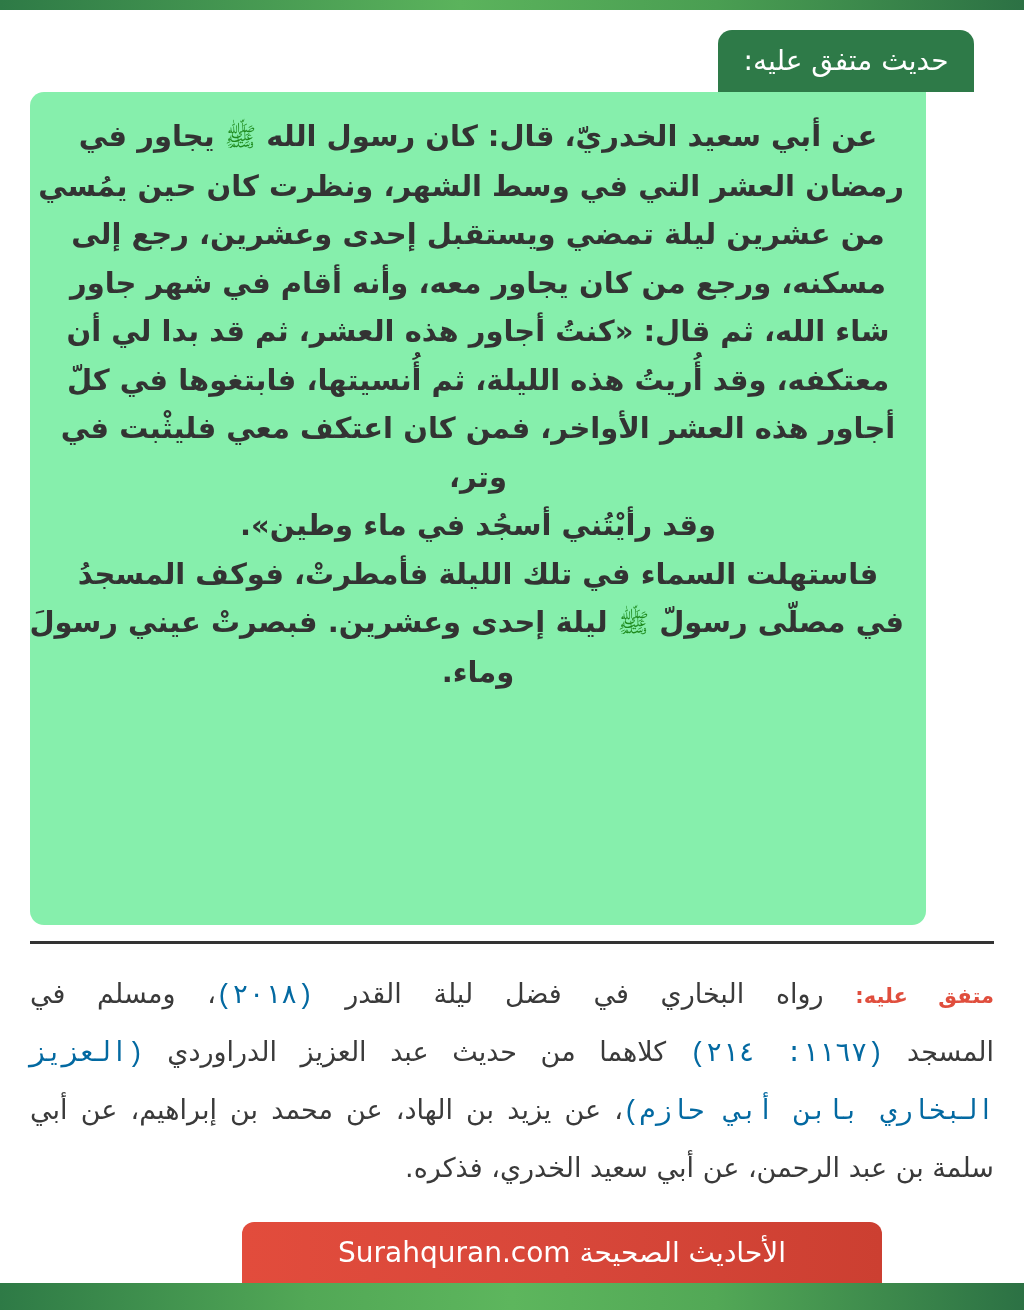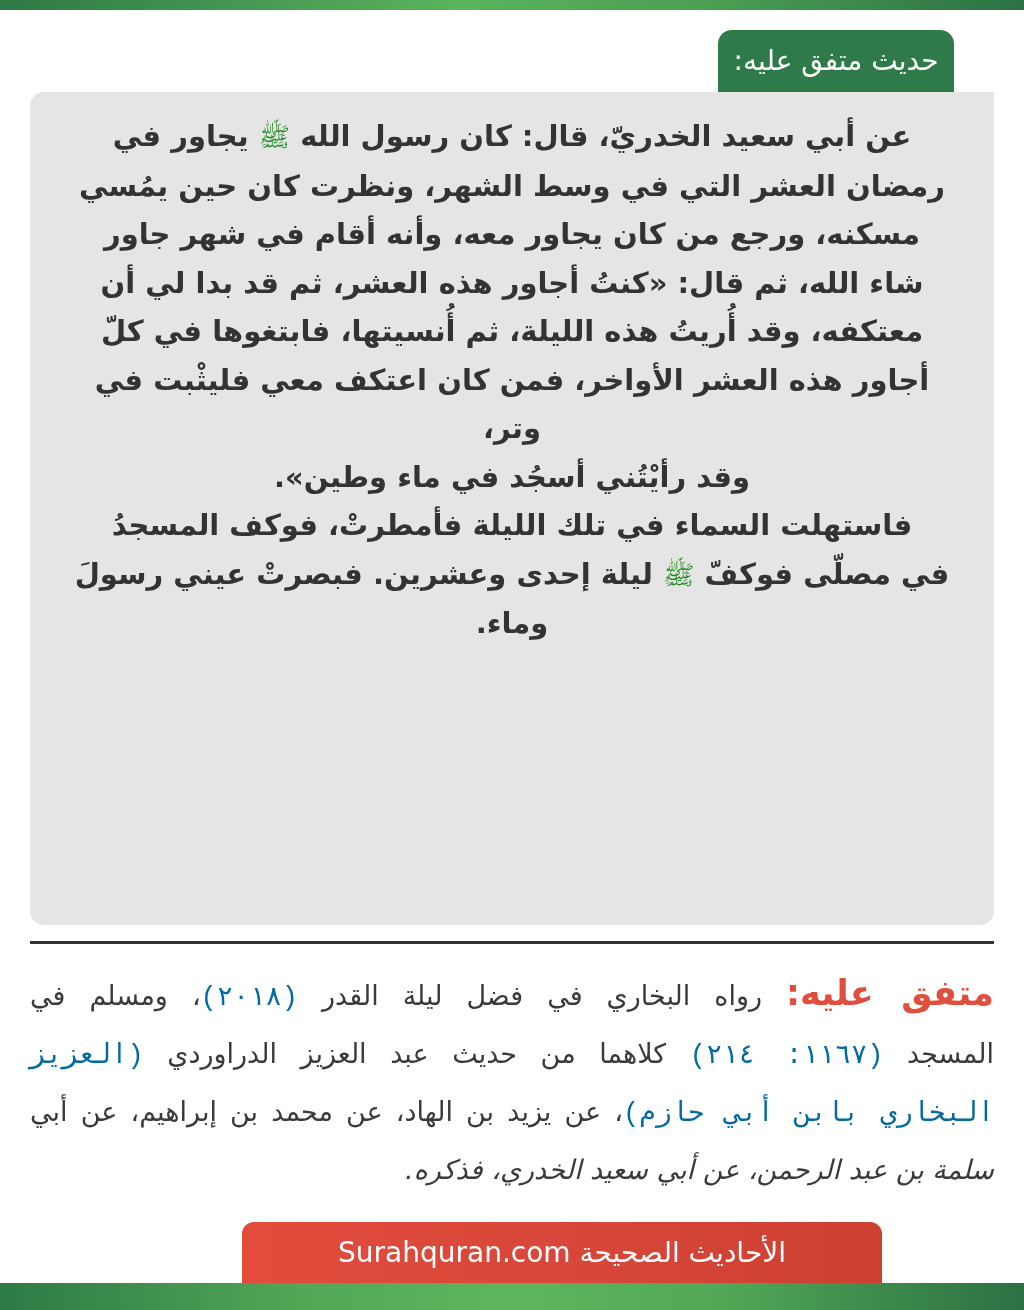--- a/index.html
+++ b/index.html
@@ -11,49 +11,49 @@
   }
   .top-bar {
     position: absolute; left: 0; top: 0; width: 1024px; height: 10px;
     background: linear-gradient(90deg, #2e7a46 0%, #5bb35c 45%, #4a9e52 70%, #2c7144 100%);
   }
   .bottom-bar {
     position: absolute; left: 0; top: 1283px; width: 1024px; height: 27px;
     background: linear-gradient(90deg, #2e7a46 0%, #52a856 30%, #5db65d 50%, #52a856 70%, #2c7144 100%);
   }
   .tag {
-    position: absolute; left: 718px; top: 30px; width: 236px; height: 62px;
+    position: absolute; left: 718px; top: 30px; width: 256px; height: 62px;
     background: #2e7a48; color: #ffffff;
     border-radius: 14px 14px 0 0;
     font-size: 28px; line-height: 62px; text-align: center;
     box-sizing: border-box;
   }
   .card {
-    position: absolute; left: 30px; top: 92px; width: 964px; height: 833px;
-    background: #e5e5e5;
+    position: absolute; left: 30px; top: 92px; width: 896px; height: 833px;
+    background: #86efac;
     border-radius: 14px 0 14px 14px;
     box-sizing: border-box; padding: 20px 22px 0 22px;
     text-align: center;
     color: #333333; font-weight: bold;
     font-size: 29px; line-height: 48.5px;
   }
   .card .line { display: block; white-space: nowrap; }
   .saw { color: #1e8a1e; font-weight: normal; font-size: 26px; }
   .rule {
     position: absolute; left: 30px; top: 941px; width: 964px; height: 3px;
     background: #333333;
   }
   .source {
     position: absolute; left: 30px; top: 966px; width: 964px;
     color: #3a3a3a; font-size: 27px; line-height: 55px;
     text-align: justify;
   }
   .source .line { display: block; white-space: nowrap; text-align: justify; text-align-last: justify; }
-  .source .line.last { text-align-last: right; font-style: italic; }
-  .label-red { color: #e04e3d; font-weight: bold; font-size: 35px; }
+  .source .line.last { text-align-last: right; }
+  .label-red { color: #e04e3d; font-weight: bold; font-size: 21px; }
   .ref-green { color: #0369a1; font-family: Liberation Mono, monospace; }
   .site-button {
     position: absolute; left: 242px; top: 1222px; width: 640px; height: 61px;
     background: linear-gradient(90deg, #e24c3c 0%, #d8473a 50%, #cc3f31 100%);
     border-radius: 12px 12px 0 0;
     color: #ffffff; font-size: 28px; line-height: 61px; text-align: center;
     direction: rtl;
   }
 </style>
 </head>
@@ -61,28 +61,29 @@
 
 <div class="top-bar"></div>
 
 <div class="tag">
   <span>حديث متفق عليه:</span>
 </div>
 
 <div class="card">
   <span class="line"><span>عن أبي سعيد الخدريّ، قال: كان رسول الله</span> <span class="saw">ﷺ</span> <span>يجاور في</span></span>
   <span class="line">رمضان العشر التي في وسط الشهر، ونظرت كان حين يمُسي</span>
+  <span class="line">من عشرين ليلة تمضي ويستقبل إحدى وعشرين، رجع إلى</span>
   <span class="line">مسكنه، ورجع من كان يجاور معه، وأنه أقام في شهر جاور</span>
   <span class="line">شاء الله، ثم قال: «كنتُ أجاور هذه العشر، ثم قد بدا لي أن</span>
   <span class="line">معتكفه، وقد أُريتُ هذه الليلة، ثم أُنسيتها، فابتغوها في كلّ</span>
   <span class="line">أجاور هذه العشر الأواخر، فمن كان اعتكف معي فليثْبت في</span>
   <span class="line">وتر،</span>
   <span class="line">وقد رأيْتُني أسجُد في ماء وطين».</span>
   <span class="line">فاستهلت السماء في تلك الليلة فأمطرتْ، فوكف المسجدُ</span>
-  <span class="line"><span>في مصلّى فوكفّ</span> <span class="saw">ﷺ</span> <span>ليلة إحدى وعشرين. فبصرتْ عيني رسولَ</span></span>
+  <span class="line"><span>في مصلّى رسولّ</span> <span class="saw">ﷺ</span> <span>ليلة إحدى وعشرين. فبصرتْ عيني رسولَ</span></span>
   <span class="line">وماء.</span>
 </div>
 
 <div class="rule"></div>
 
 <div class="source">
   <span class="line"><span class="label-red">متفق عليه:</span> <span>رواه البخاري في فضل ليلة القدر</span> <span class="ref-green">(٢٠١٨)</span><span>، ومسلم في</span></span>
   <span class="line"><span>المسجد</span> <span class="ref-green">(١١٦٧: ٢١٤)</span> <span>كلاهما من حديث عبد العزيز الدراوردي</span> <span class="ref-green">(العزيز</span></span>
   <span class="line"><span class="ref-green">البخاري بابن أبي حازم)</span><span>، عن يزيد بن الهاد، عن محمد بن إبراهيم، عن أبي</span></span>
   <span class="line last">سلمة بن عبد الرحمن، عن أبي سعيد الخدري، فذكره.</span>

